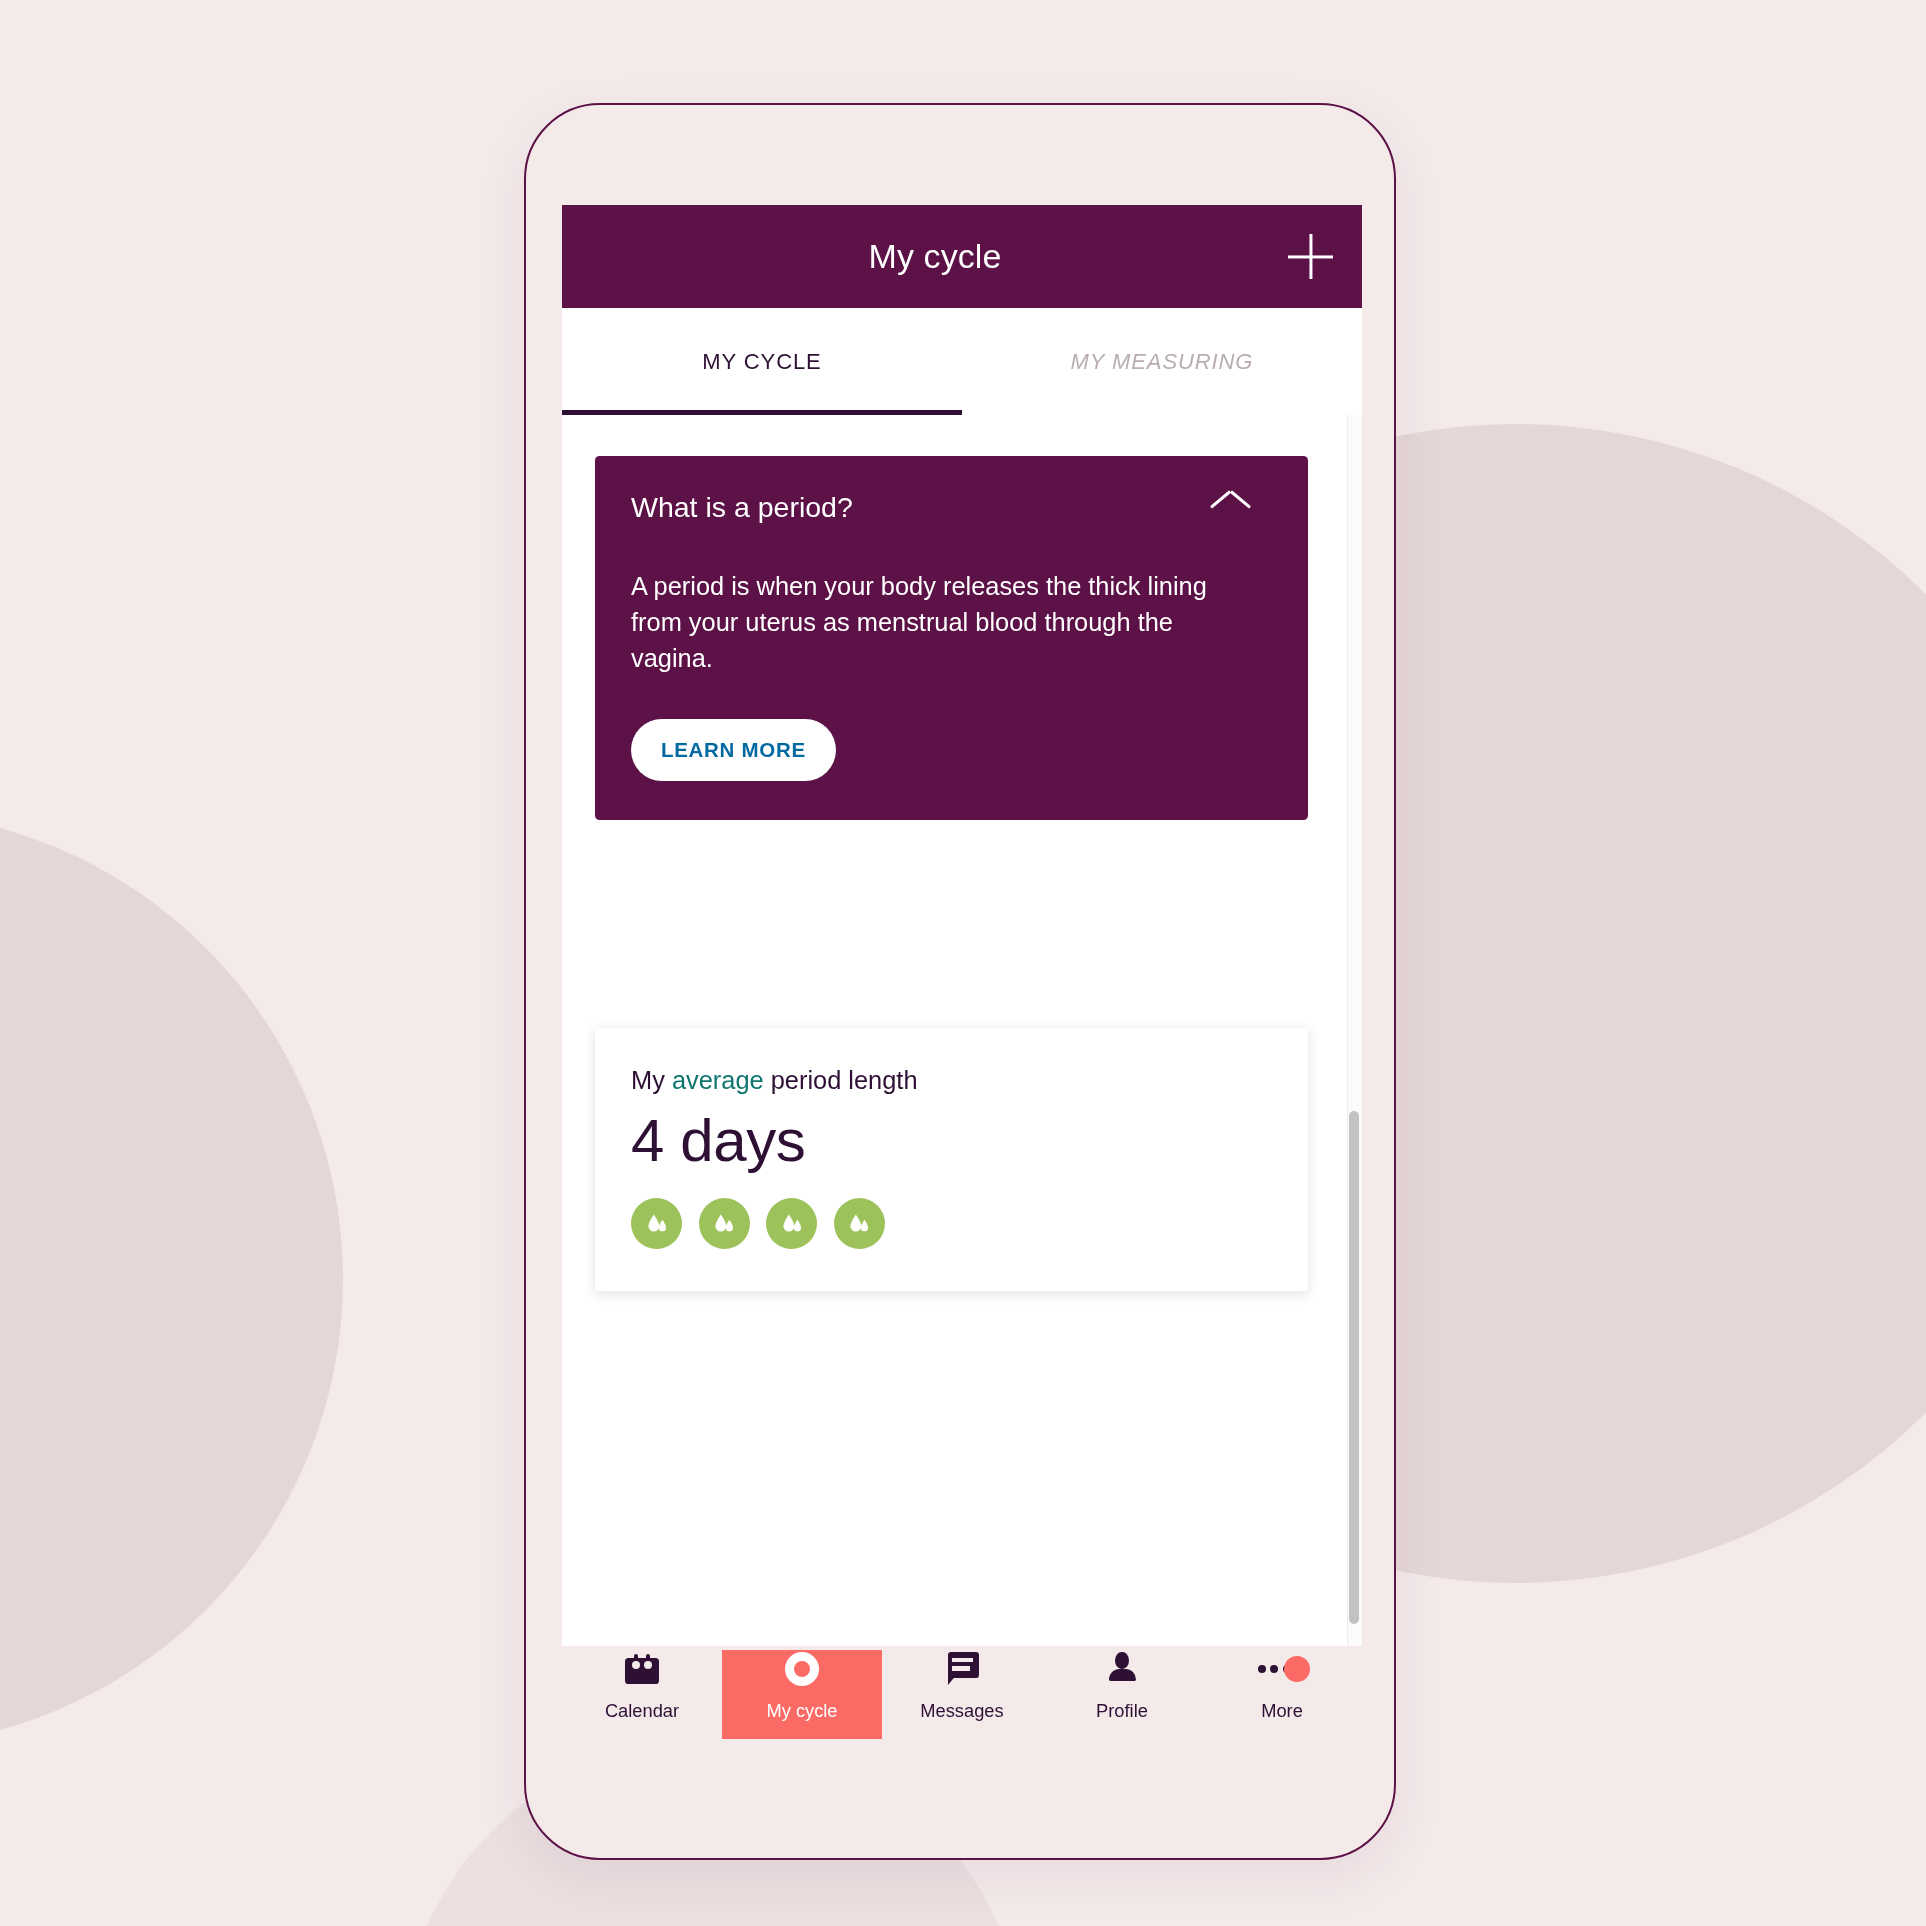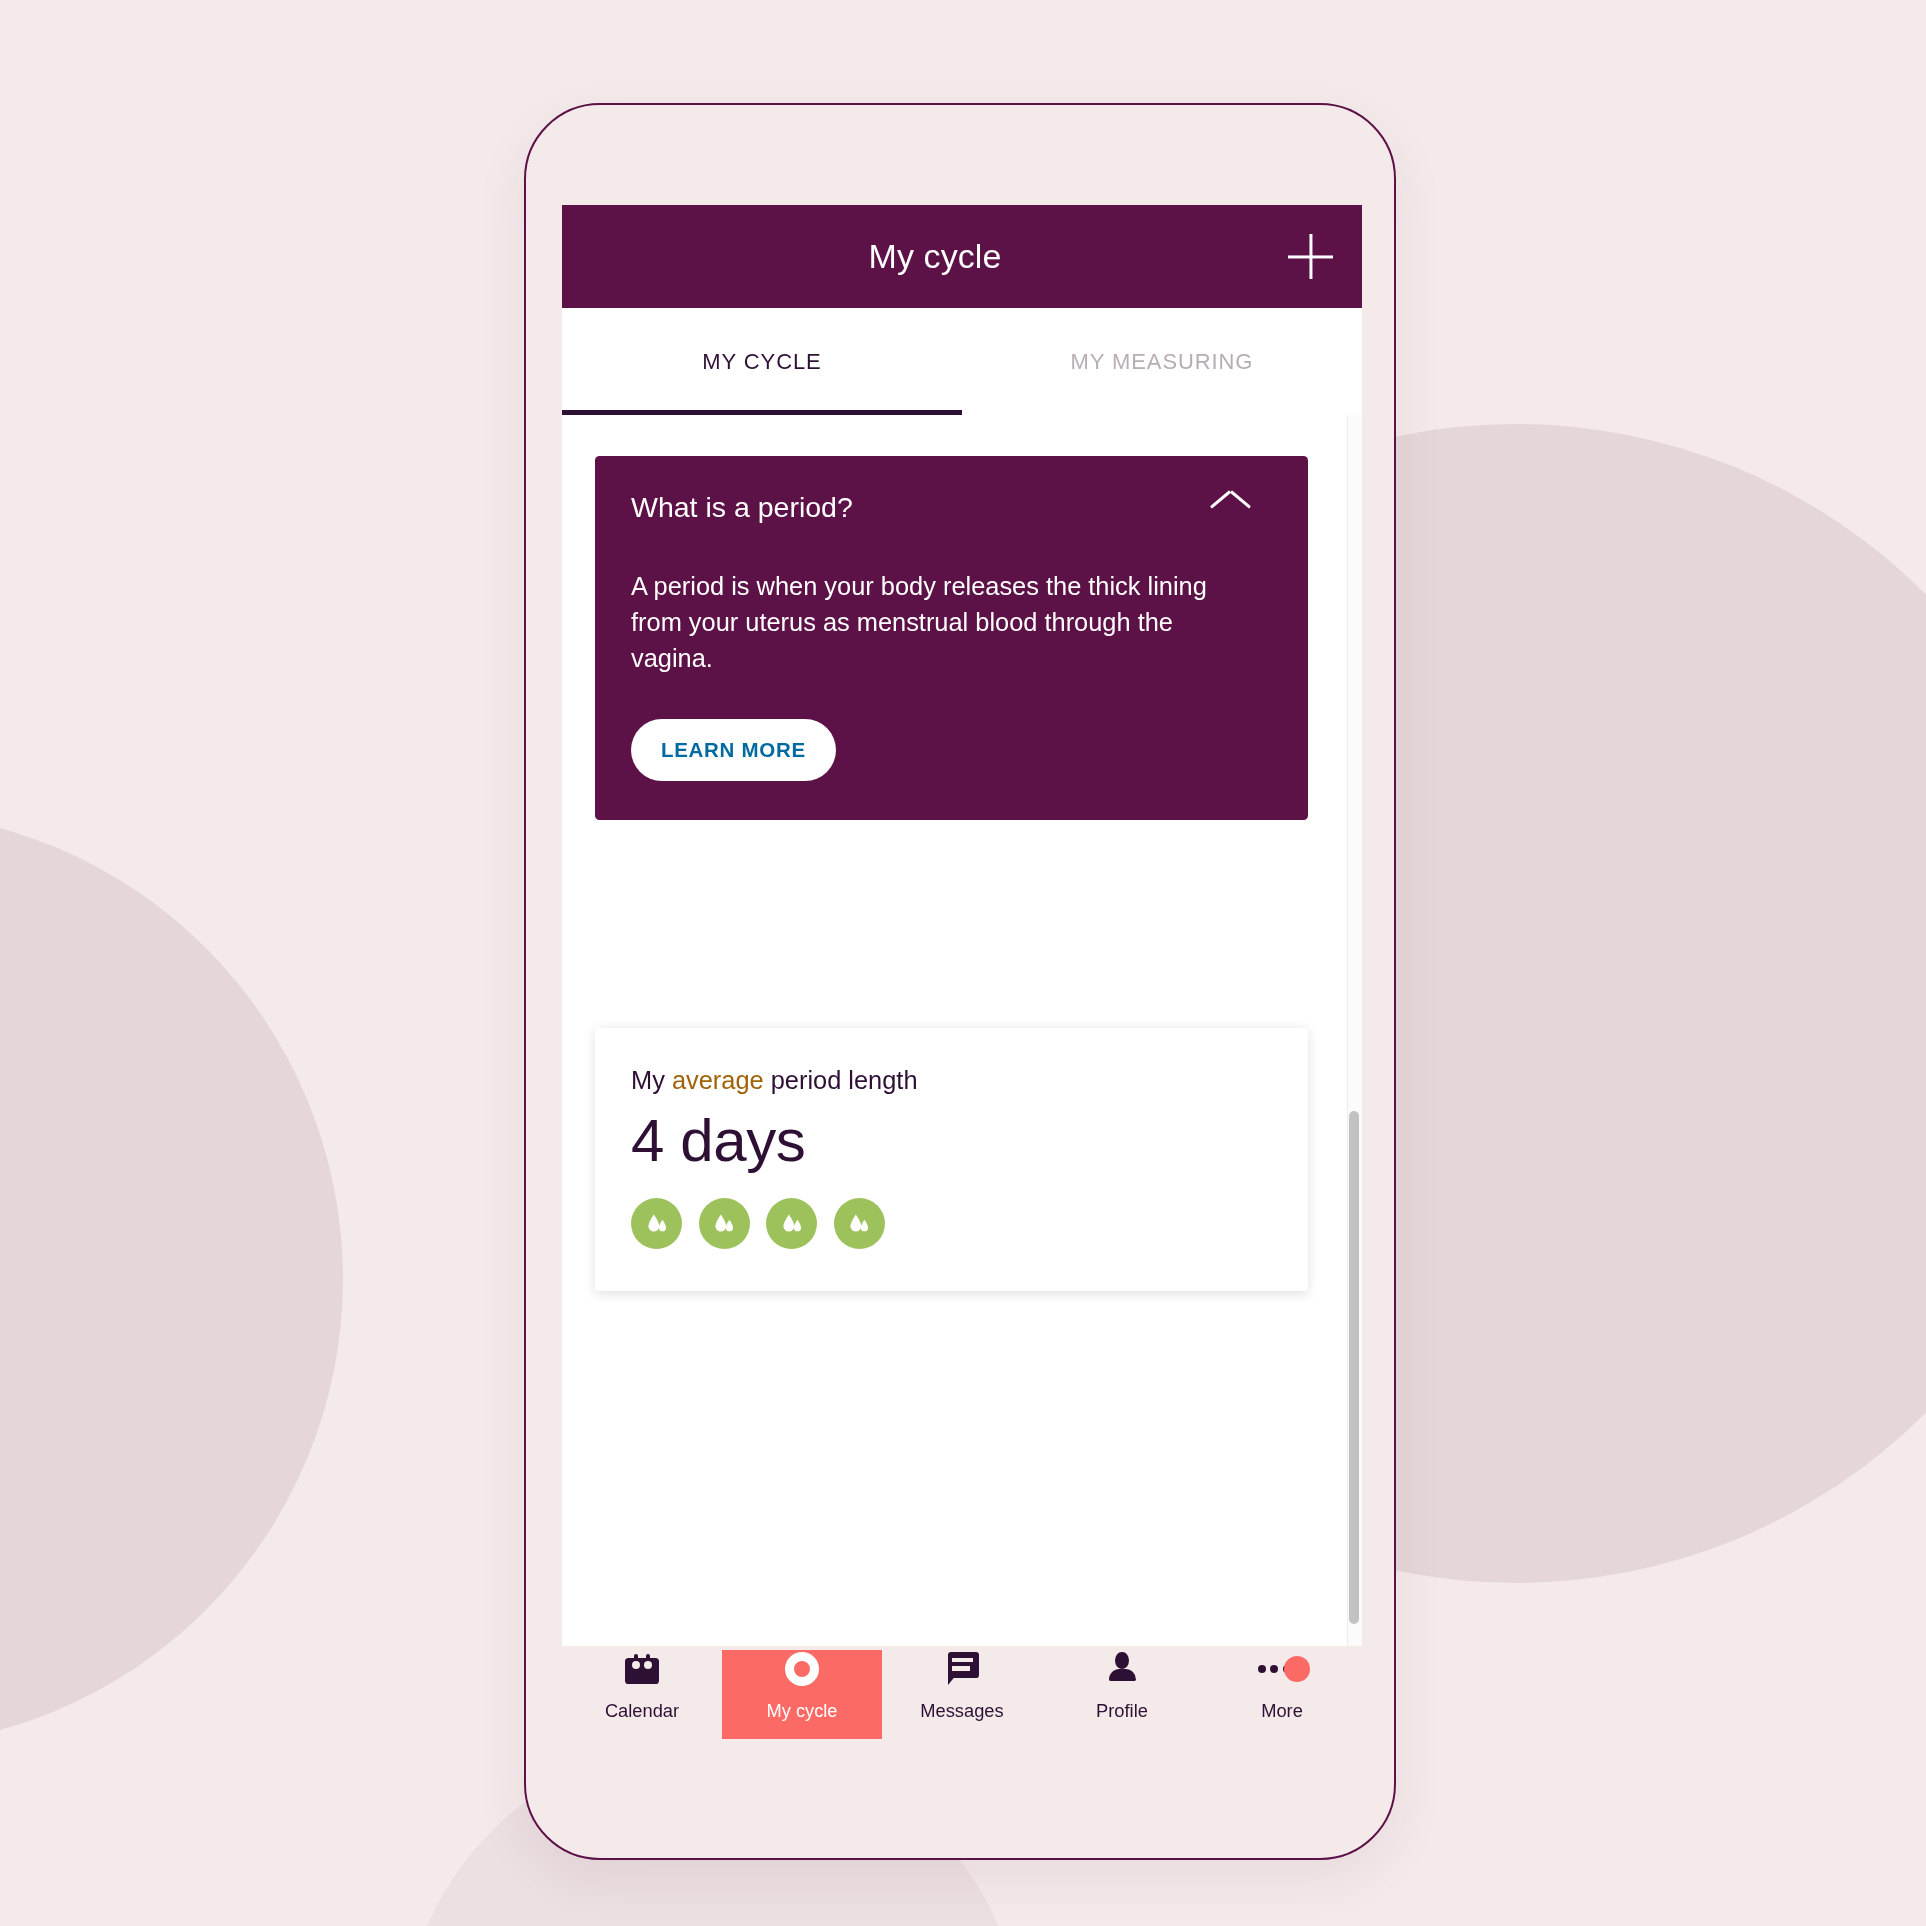--- a/index.html
+++ b/index.html
@@ -91,21 +91,21 @@
     display:flex; align-items:center; justify-content:center;
     position:relative;
     cursor:pointer;
   }
   .tab-label {
     font-size:22px;
     letter-spacing:0.9px;
     font-weight:400;
   }
   .tab.active .tab-label { color:#2e1035; }
-  .tab.inactive .tab-label { color:#b8acb5; }
+  .tab.inactive .tab-label { color:#b8acb5;font-style:italic; }
   .tab.active::after {
     content:"";
     position:absolute;
     left:0; bottom:0;
     width:100%; height:4.9px;
     background:#2e1035;
   }
 
   
   .content {
@@ -183,21 +183,21 @@
     border-radius:3.6px;
     box-shadow:0 2.7px 11.6px rgba(40,20,40,0.13);
     padding:38px 36px 42px 36px;
   }
   .stat-label {
     font-size:25.4px;
     color:#2e1035;
     font-weight:400;
     margin-bottom:8px;
   }
-  .stat-label .hl { color:#a16207;margin-top:39px; }
+  .stat-label .hl { color:#0f766e;margin-top:39px; }
   .stat-value {
     font-size:60px;
     color:#2e1035;
     font-weight:300;
     letter-spacing:-0.4px;
     line-height:1.28;
     margin-bottom:18px;
   }
   .drops { display:flex; gap:16.5px; }
   .drop-badge {

